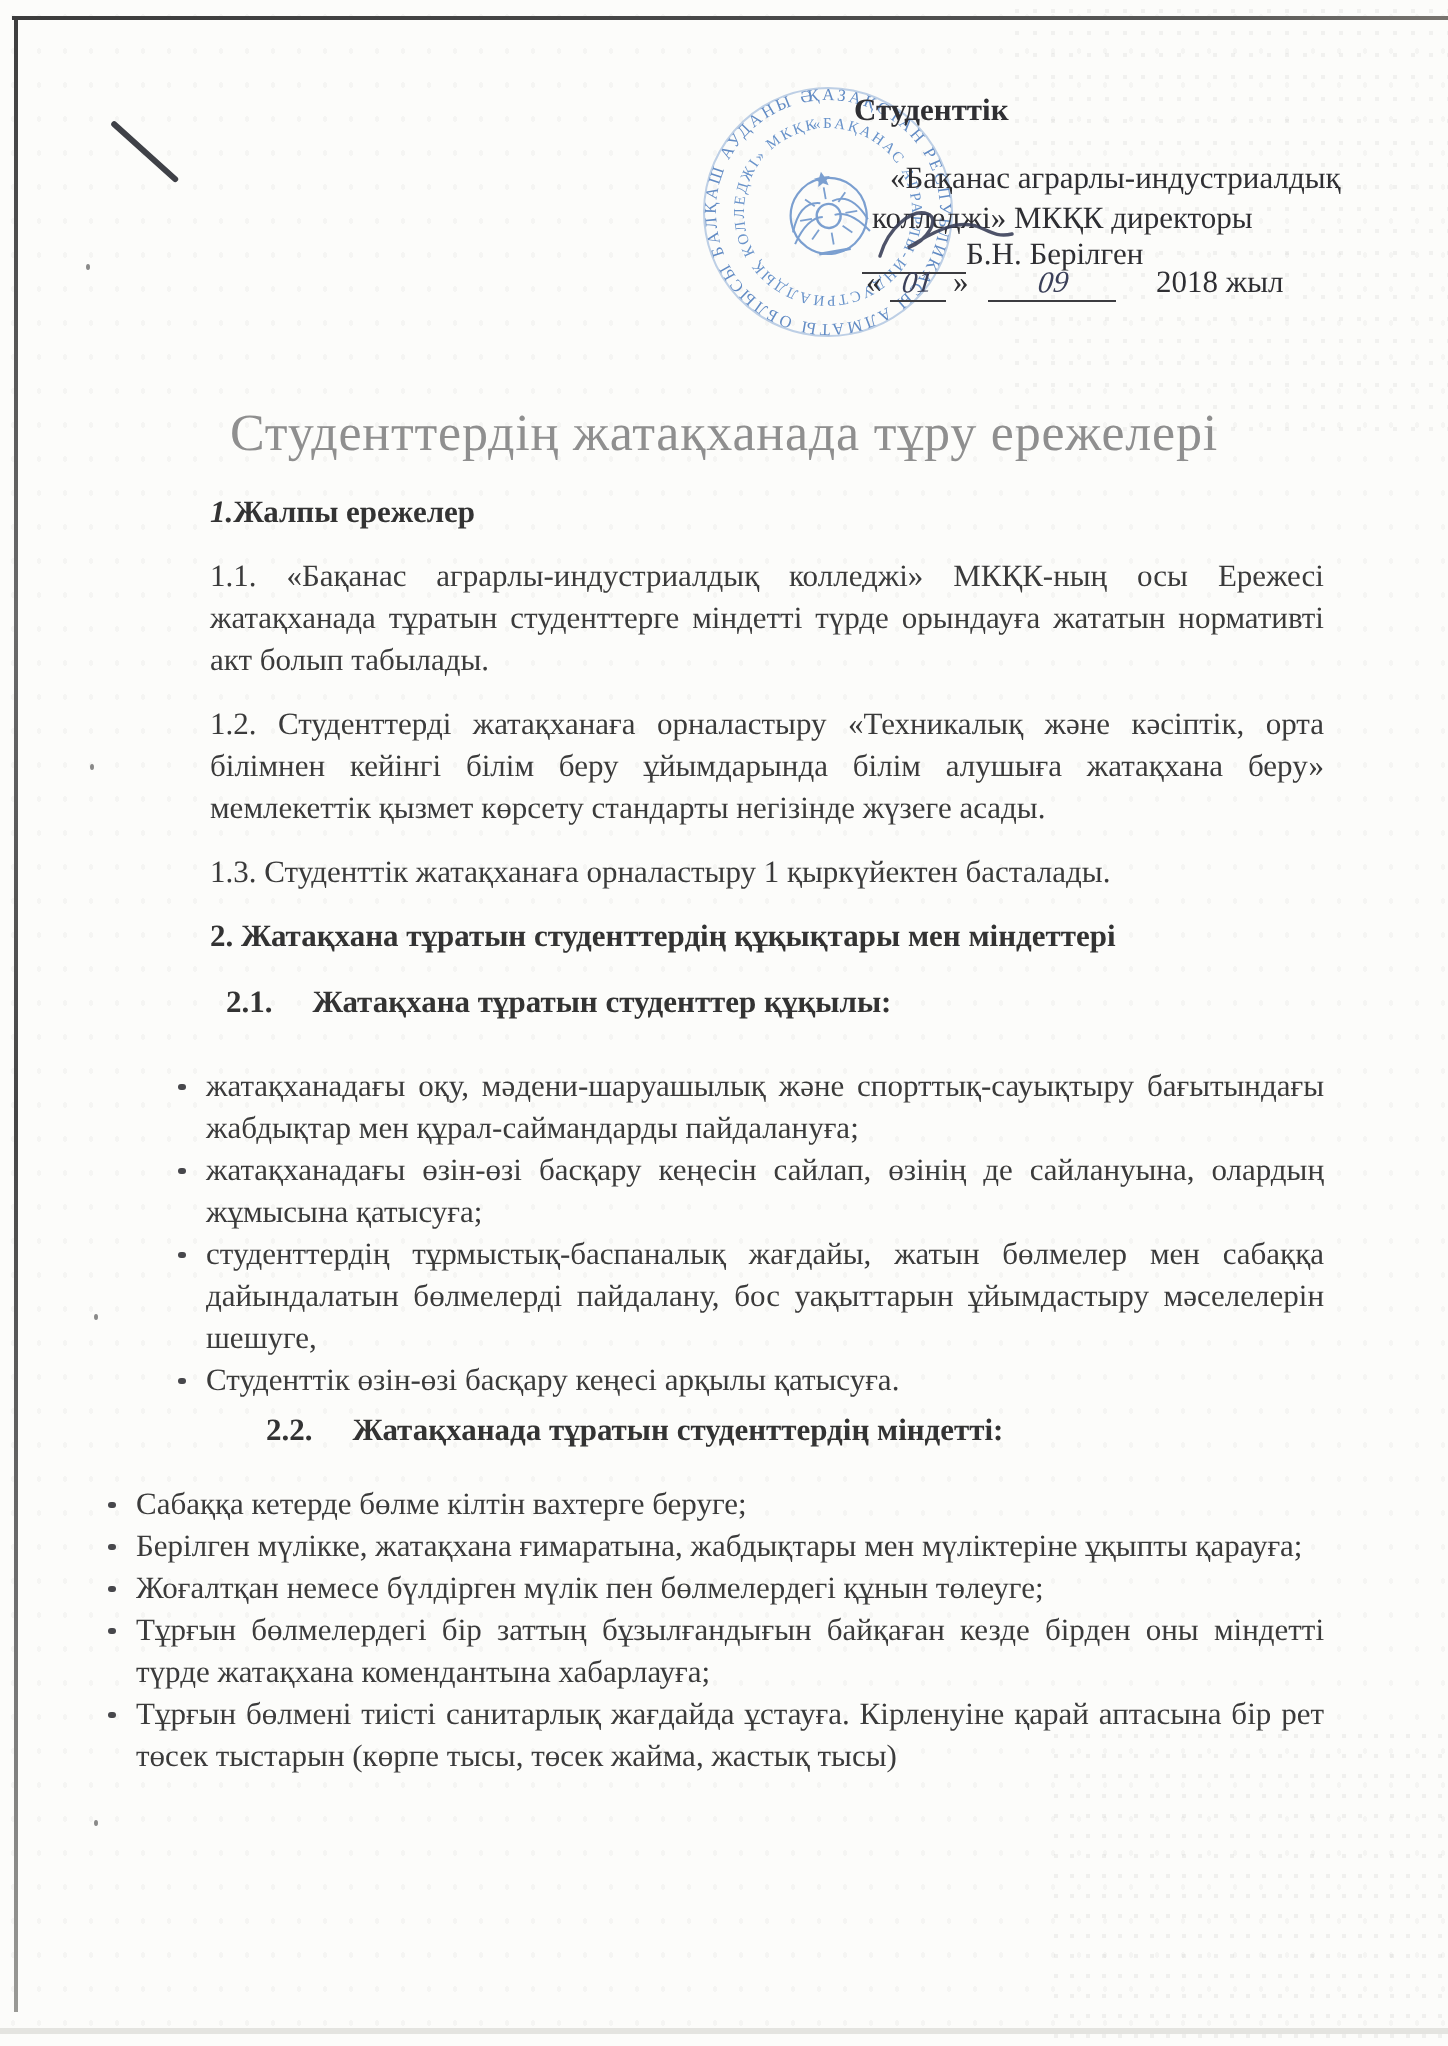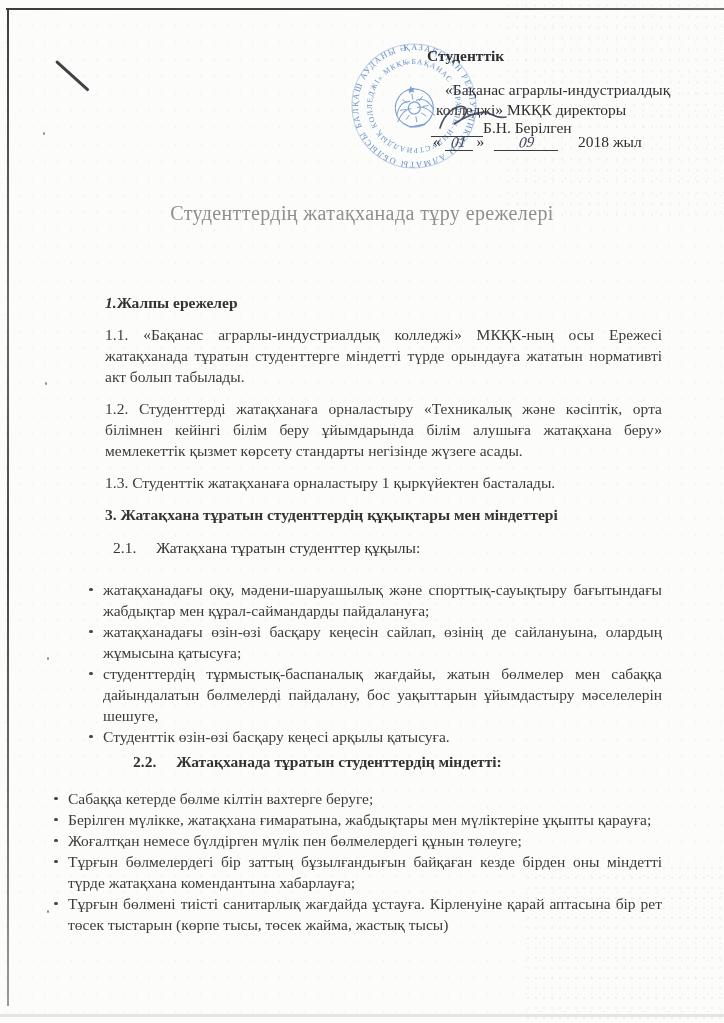--- a/index.html
+++ b/index.html
@@ -44,30 +44,30 @@
   .director-name { color:#2f2f33; }
   .signature-svg { position:absolute; left:434px; top:100px; width:78px; height:34px; z-index:3; }
   .date-row { position:absolute; left:433px; top:133px; }
   .hand { font-style:italic; color:#3b4059; display:inline-block; transform:skewX(-10deg) rotate(-3deg); font-size:15px; }
   .day-line { display:inline-block; width:28px; border-bottom:1.3px solid #3c3c40; text-align:center; height:17px; }
   .month-line { display:inline-block; width:64px; border-bottom:1.3px solid #3c3c40; text-align:center; height:17px; margin-left:6px; }
   .year-text { margin-left:16px; }
 
   
   .doc-title { position:absolute; left:60px; top:202px; width:604px; text-align:center;
-    font-size:20px; letter-spacing:.4px; color:#8f8f8f; z-index:2; }
+    font-size:26px; letter-spacing:.4px; color:#8f8f8f; z-index:2; }
 
   .doc-body { position:absolute; left:0; top:243px; width:724px; z-index:2;
-    font-size:15.5px; line-height:21px;margin-top:46px; }
+    font-size:15.5px; line-height:21px; }
 
   .sec1-heading { margin:3px 62px 11px 105px; font-weight:bold; color:#333; }
   .sec1-num { font-style:italic; font-weight:bold; }
   .para { margin:0 62px 11px 105px; text-align:justify; }
   .sec2-heading { margin:10px 62px 12px 105px; font-weight:bold; color:#333; }
-  .sub21-heading { margin:0 62px 21px 113px; font-weight:normal; color:#333; }
+  .sub21-heading { margin:0 62px 21px 113px; font-weight:bold; color:#333; }
   .sub22-heading { margin:4px 62px 16px 133px; font-weight:bold; color:#333; }
   .sub-gap { display:inline-block; width:20px; }
 
   ul.blist { list-style:none; margin:0; padding:0; }
   ul.blist li { position:relative; text-align:justify; }
   ul.rights li { margin-left:103px; margin-right:62px;font-family:Liberation Serif, serif; }
   ul.duties li { margin-left:68px; margin-right:62px; }
   .bullet-dot { position:absolute; left:-14px; top:8.5px; width:3.6px; height:3.6px;
     border-radius:50%; background:#47474b; }
   ul.duties { margin-bottom:0; }
@@ -149,21 +149,21 @@
   <div class="doc-body">
 
     <div class="sec1-heading">
       <span class="sec1-num">1.</span><span>Жалпы ережелер</span>
     </div>
 
     <p class="para">1.1. «Бақанас аграрлы-индустриалдық колледжі» МКҚК-ның осы Ережесі жатақханада тұратын студенттерге міндетті түрде орындауға жататын нормативті акт болып табылады.</p>
     <p class="para">1.2. Студенттерді жатақханаға орналастыру «Техникалық және кәсіптік, орта білімнен кейінгі білім беру ұйымдарында білім алушыға жатақхана беру» мемлекеттік қызмет көрсету стандарты негізінде жүзеге асады.</p>
     <p class="para">1.3. Студенттік жатақханаға орналастыру 1 қыркүйектен басталады.</p>
 
-    <div class="sec2-heading">3. Жатақхана тұратын студенттердің құқықтары мен міндеттері</div>
+    <div class="sec2-heading">2. Жатақхана тұратын студенттердің құқықтары мен міндеттері</div>
 
     <div class="sub21-heading">
       <span>2.1.</span><span class="sub-gap"></span><span>Жатақхана тұратын студенттер құқылы:</span>
     </div>
 
     <ul class="blist rights">
       <li><span class="bullet-dot"></span><span>жатақханадағы оқу, мәдени-шаруашылық және спорттық-сауықтыру бағытындағы жабдықтар мен құрал-саймандарды пайдалануға;</span></li>
       <li><span class="bullet-dot"></span><span>жатақханадағы өзін-өзі басқару кеңесін сайлап, өзінің де сайлануына, олардың жұмысына қатысуға;</span></li>
       <li><span class="bullet-dot"></span><span>студенттердің тұрмыстық-баспаналық жағдайы, жатын бөлмелер мен сабаққа дайындалатын бөлмелерді пайдалану, бос уақыттарын ұйымдастыру мәселелерін шешуге,</span></li>
       <li><span class="bullet-dot"></span><span>Студенттік өзін-өзі басқару кеңесі арқылы қатысуға.</span></li>

